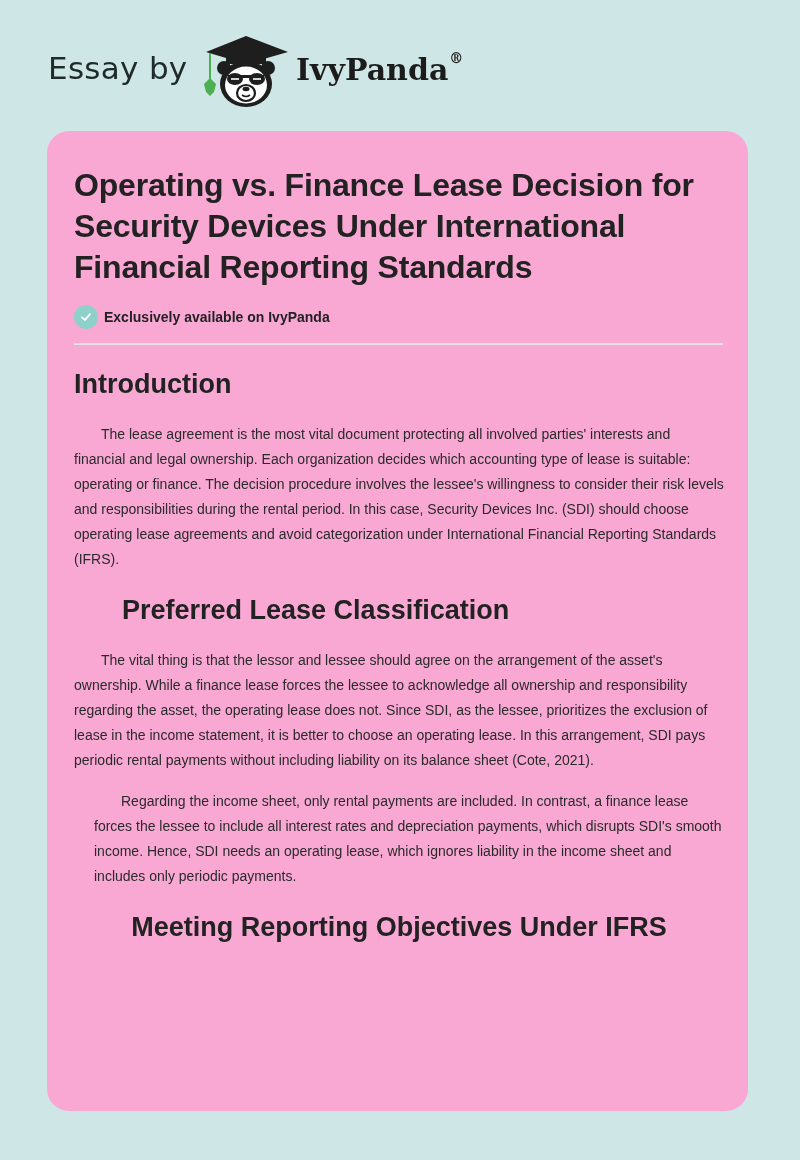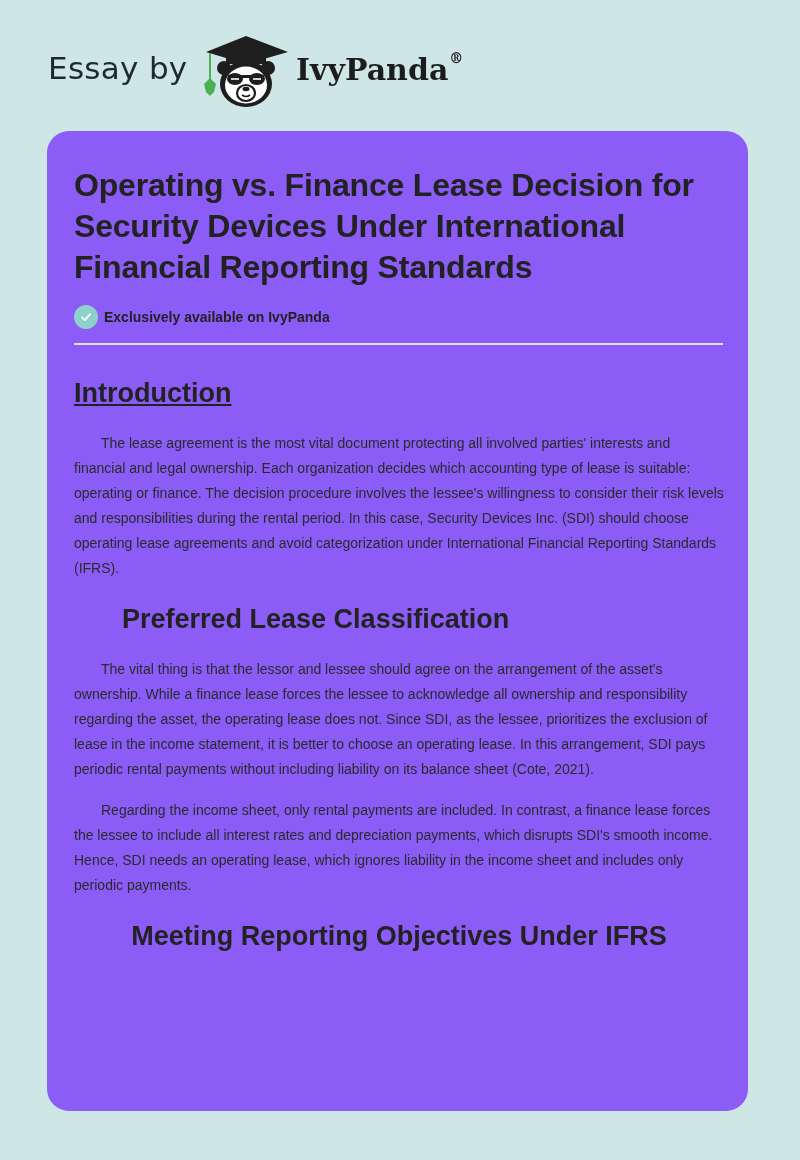--- a/index.html
+++ b/index.html
@@ -53,21 +53,21 @@
     position: relative;
     top: -2px;
     margin-left: 1px;
   }
   .card {
     position: absolute;
     left: 47px;
     top: 131px;
     width: 701px;
     height: 980px;
-    background: #8b5cf6;
+    background: #f9a8d4;
     border-radius: 22px;
     overflow: hidden;
   }
   .content {
     position: absolute;
     left: 27px;
     top: 34px;
     width: 650px;
   }
   h1 {
@@ -162,22 +162,22 @@
       <span class="check">
         <svg width="12" height="12" viewBox="0 0 12 12" xmlns="http://www.w3.org/2000/svg">
           <path d="M2 6.3 L5 9 L10 3.2" stroke="#ffffff" stroke-width="1.8" fill="none" stroke-linecap="round" stroke-linejoin="round"></path>
         </svg>
       </span>
       <span class="label">Exclusively available on IvyPanda</span>
     </div>
 
     <div class="divider"></div>
 
-    <h2 style="margin-top:31px;text-decoration:underline;">Introduction</h2>
+    <h2 style="margin-top:22px;">Introduction</h2>
     <p style="margin-top:21px;">The lease agreement is the most vital document protecting all involved parties' interests and financial and legal ownership. Each organization decides which accounting type of lease is suitable: operating or finance. The decision procedure involves the lessee's willingness to consider their risk levels and responsibilities during the rental period. In this case, Security Devices Inc. (SDI) should choose operating lease agreements and avoid categorization under International Financial Reporting Standards (IFRS).</p>
 
     <h2 style="margin-top:21px;margin-left:48px;">Preferred Lease Classification</h2>
     <p style="margin-top:21px;">The vital thing is that the lessor and lessee should agree on the arrangement of the asset's ownership. While a finance lease forces the lessee to acknowledge all ownership and responsibility regarding the asset, the operating lease does not. Since SDI, as the lessee, prioritizes the exclusion of lease in the income statement, it is better to choose an operating lease. In this arrangement, SDI pays periodic rental payments without including liability on its balance sheet (Cote, 2021).</p>
-    <p style="margin-top:16px;">Regarding the income sheet, only rental payments are included. In contrast, a finance lease forces the lessee to include all interest rates and depreciation payments, which disrupts SDI's smooth income. Hence, SDI needs an operating lease, which ignores liability in the income sheet and includes only periodic payments.</p>
+    <p style="margin-top:16px;margin-left:20px;">Regarding the income sheet, only rental payments are included. In contrast, a finance lease forces the lessee to include all interest rates and depreciation payments, which disrupts SDI's smooth income. Hence, SDI needs an operating lease, which ignores liability in the income sheet and includes only periodic payments.</p>
 
     <h2 style="margin-top:21px;text-align:center;">Meeting Reporting Objectives Under IFRS</h2>
   </div>
 </div>
 
 </body></html>

